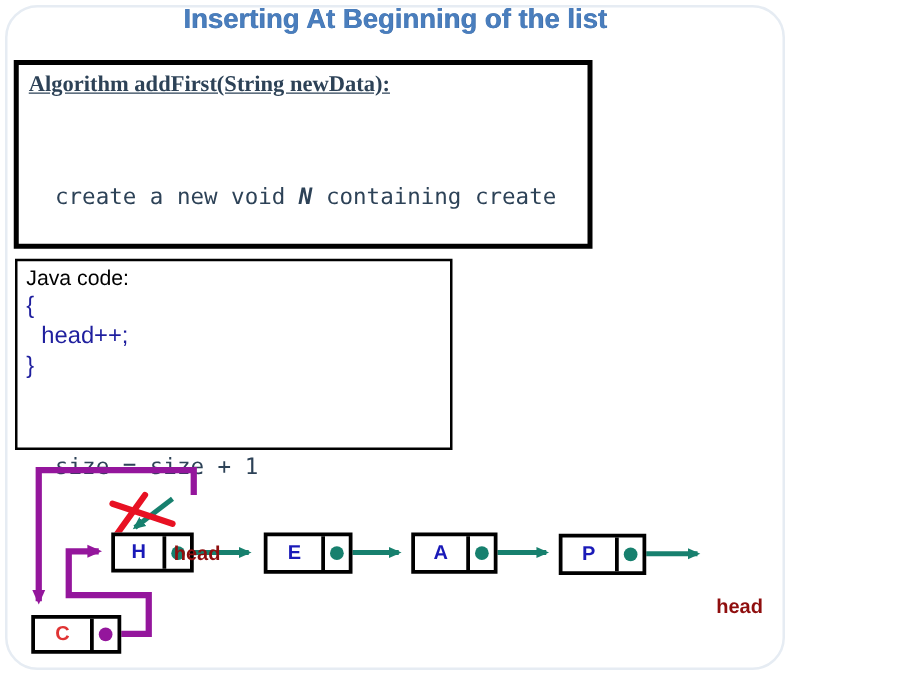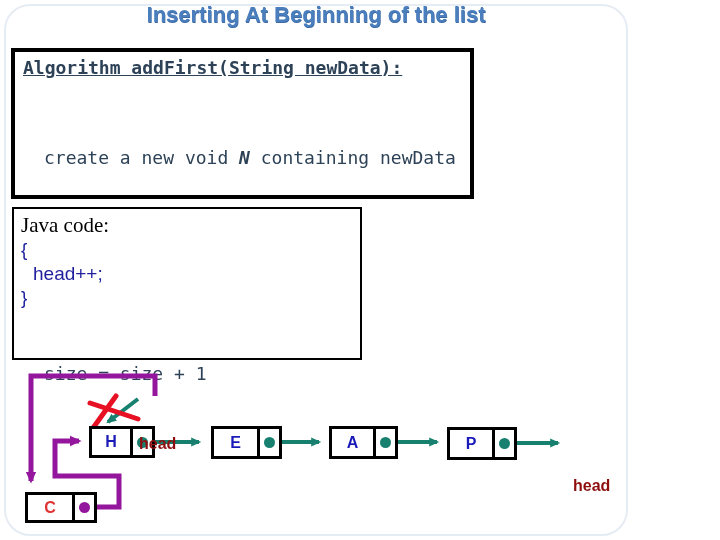--- a/index.html
+++ b/index.html
@@ -19,29 +19,30 @@
   }
   
   .algo-box{
     position:absolute;left:11px;top:48px;width:455px;height:143px;
     border:4px solid #000;background:#fff;
     font-family:"DejaVu Sans Mono",monospace;color:#2d4257;font-size:18px;
   }
   .algo-header{
     margin:5px 0 0 8px;font-weight:bold;text-decoration:underline;
     white-space:pre;
+    font-family:Liberation Serif, serif;
   }
   .algo-body{margin:20px 0 0 29px;line-height:24px;white-space:pre;}
   .algo-line .nvar{font-weight:bold;font-style:italic;}
   
   .java-box{
     position:absolute;left:12px;top:207px;width:339px;height:145px;
     border:2px solid #000;background:#fff;padding:4px 0 0 7px;overflow:hidden;
   }
-  .java-label{font-family:Liberation Serif, serif;font-size:21px;color:#000;}
+  .java-label{font-family:Liberation Sans, sans-serif;font-size:17px;color:#000;}
   .java-line{
     font-family:"Liberation Sans",sans-serif;font-size:19px;line-height:24px;
     color:#1f1f9e;white-space:pre;
   }
   .java-line.indent{padding-left:12px;}
   
   .diagram-svg{position:absolute;left:0;top:0;width:720px;height:540px;pointer-events:none;}
   .node{
     position:absolute;display:flex;border:3px solid #000;background:#fff;
     box-sizing:border-box;
@@ -66,21 +67,21 @@
 <body>
 
 <div class="slide">
   <div class="slide-frame"></div>
 
   <h1 class="title">Inserting At Beginning of the list</h1>
 
   <div class="algo-box">
     <div class="algo-header">Algorithm addFirst(String newData):</div>
     <div class="algo-body">
-      <div class="algo-line"><span>create a new void </span><span class="nvar">N</span><span> containing newData</span></div>
+      <div class="algo-line"><span>create a new void </span><span class="nvar">N</span><span> containing create</span></div>
       <div class="algo-line"><span></span><span class="nvar">N</span><span>.setNext(head)</span></div>
       <div class="algo-line"><span>head = </span><span class="nvar">N</span><span></span></div>
       <div class="algo-line"><span>size = size + 1</span><span class="nvar"></span><span></span></div>
     </div>
   </div>
 
   <div class="java-box">
     <div class="java-label">Java code:</div>
     <div class="java-line">{</div>
     <div class="java-line indent">head++;</div>

